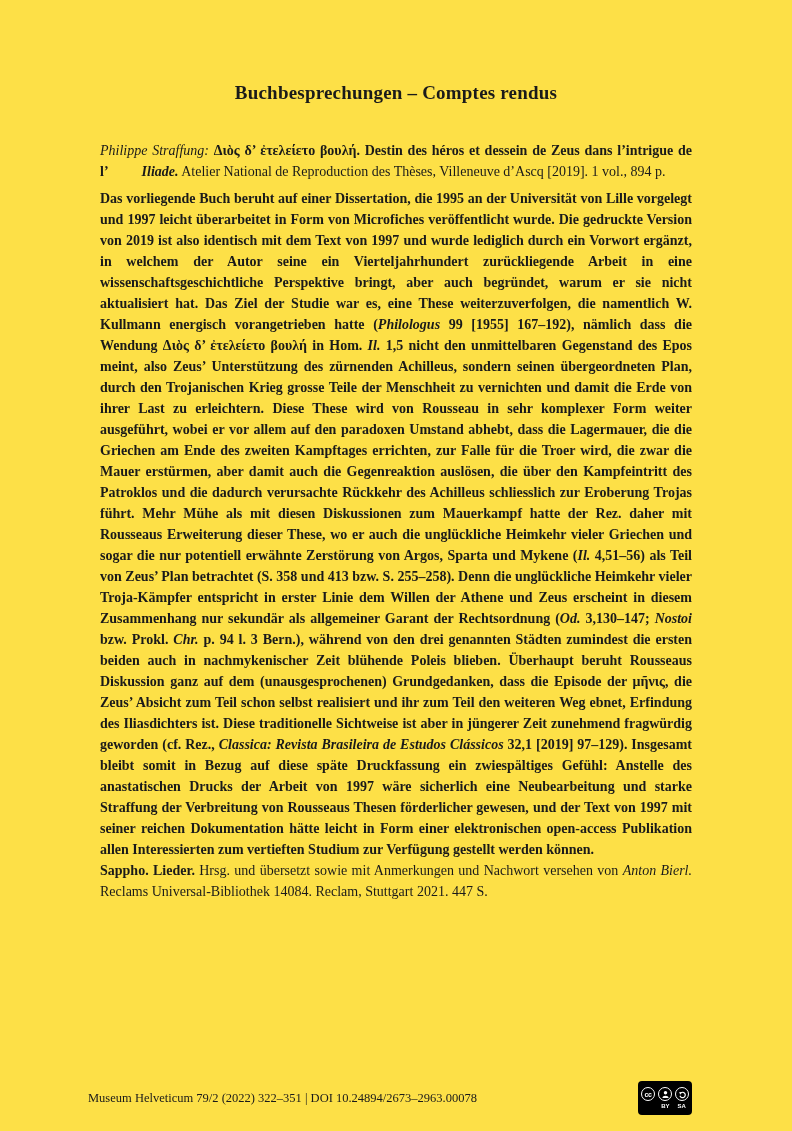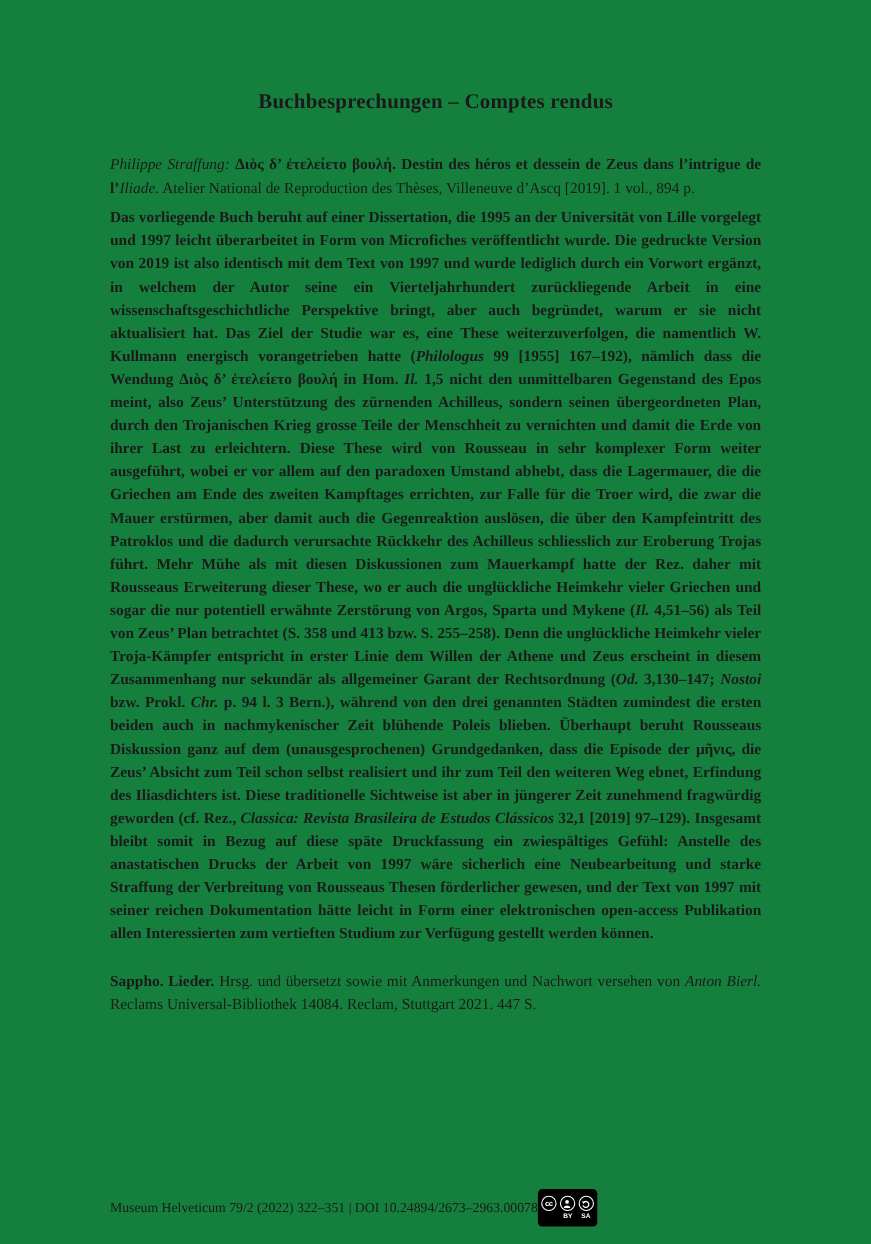--- a/index.html
+++ b/index.html
@@ -4,21 +4,21 @@
 <style>
   html, body {
     margin: 0;
     padding: 0;
     background: #ffffff;
   }
   .page {
     position: relative;
     width: 792px;
     height: 1131px;
-    background: #15803d;
+    background: #fde047;
     font-family: "Liberation Serif", "DejaVu Serif", serif;
     color: #1a1a1a;
     overflow: hidden;
   }
   .content {
     position: absolute;
     left: 100px;
     right: 100px;
     top: 0;
   }
@@ -40,31 +40,31 @@
   }
   .review .body {
     margin-top: 6px;
     font-weight: bold;
   }
   .review .signature {
     text-align: right;
     font-style: italic;
   }
   .review + .review {
-    margin-top: 22px;
   }
   .seg-i  { font-style: italic; }
   .seg-b  { font-weight: bold; }
-  .seg-bi { font-weight: normal; font-style: italic; }
+  .seg-bi { font-weight: bold; font-style: italic; margin-left: 33px; }
   .footer {
     position: absolute;
-    left: 100px;
+    left: 88px;
     right: 100px;
     bottom: 16px;
     display: flex;
+    justify-content: space-between;
     align-items: center;
     font-size: 12.5px;
   }
   .cc-badge {
     width: 54px;
     height: 34px;
     background: #000000;
     border-radius: 4px;
     display: flex;
     flex-direction: column;

